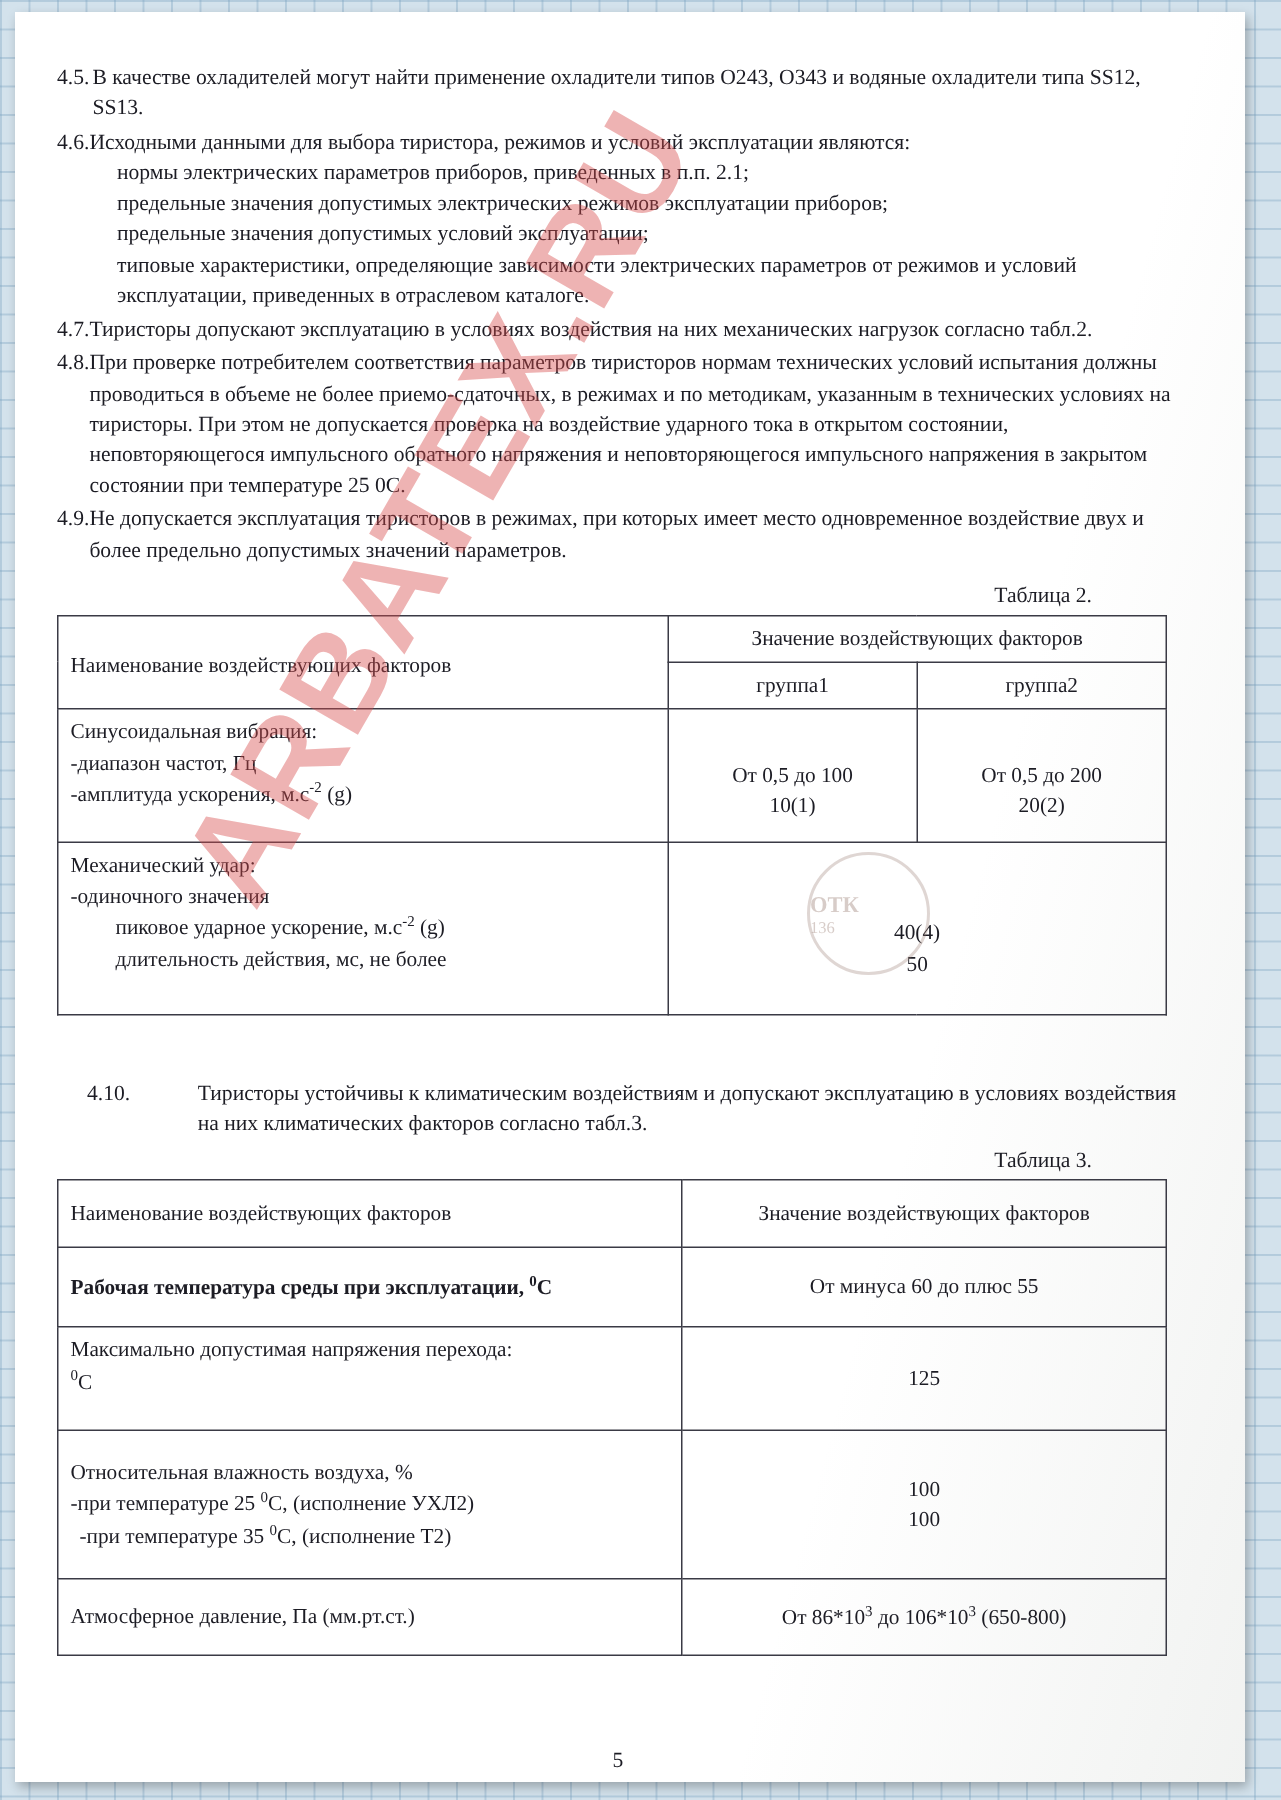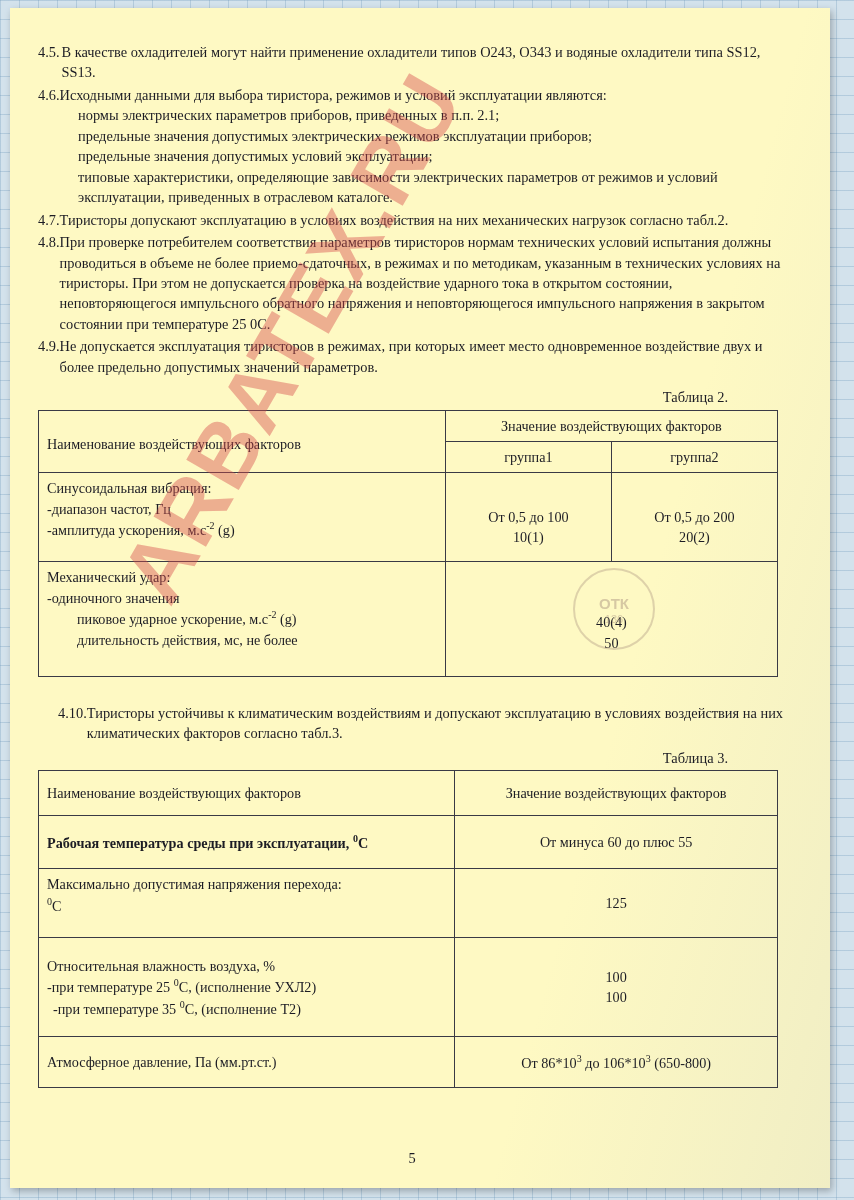--- a/index.html
+++ b/index.html
@@ -23,21 +23,21 @@
       linear-gradient(to right, rgba(120,160,190,0.35) 1px, transparent 1px),
       linear-gradient(to bottom, rgba(120,160,190,0.35) 1px, transparent 1px);
     background-size: 19px 19px;
   }
   .page {
     position: absolute;
     left: 10px;
     top: 8px;
     width: 820px;
     height: 1180px;
-    background: #fef9c3;
+    background: #ffffff;
     box-shadow: 2px 3px 7px rgba(0,0,0,0.28);
     overflow: hidden;
   }
   
   .page:after {
     content: "";
     position: absolute;
     left: 0; top: 0; right: 0; bottom: 0;
     background: linear-gradient(105deg, rgba(255,255,255,0) 70%, rgba(200,205,200,0.25) 100%);
     pointer-events: none;
@@ -109,30 +109,29 @@
     transform-origin: left top;
     font-family: "Liberation Sans", sans-serif;
     font-weight: bold;
     font-size: 88px;
     letter-spacing: 2px;
     color: rgba(214, 74, 74, 0.42);
     white-space: nowrap;
   }
   .wm-stamp {
     position: absolute;
-    left: 563px;
+    left: 528px;
     top: 560px;
     width: 82px;
     height: 82px;
     border: 2px solid rgba(150,120,110,0.30);
     border-radius: 50%;
     color: rgba(150,120,110,0.38);
-    font-family: Liberation Sans, sans-serif;
+    font-family: Liberation Serif, serif;
     font-size: 11px;
-    text-align: center;
     line-height: 1.1;
     padding-top: 26px;
     box-sizing: border-box;
   }
   .wm-stamp .big { font-size: 15px; font-weight: bold; display: block; }
 </style>
 </head>
 <body>
 
 <div class="backdrop"></div>
@@ -210,21 +209,21 @@
           <div style="padding-left:30px">длительность действия, мс, не более</div>
         </td>
         <td class="c" colspan="2">
           <div style="margin-top:27px">40(4)</div>
           <div>50</div>
         </td>
       </tr>
     </tbody>
       </table>
 
-    <div class="para" style="margin-top:26px; padding-left:20px;">
+    <div class="para" style="margin-top:42px; padding-left:20px;gap:45px;">
       <span class="num">4.10.</span>
       <span class="body">Тиристоры устойчивы к климатическим воздействиям и допускают эксплуатацию в условиях воздействия на них климатических факторов согласно табл.3.</span>
     </div>
 
     <div class="tbl-caption" style="margin-top:4px">Таблица 3.</div>
 
     <table class="doc">
       <tbody>
           <tr>
         <td style="width:420px; height:34px; vertical-align:middle;">Наименование воздействующих факторов</td>

